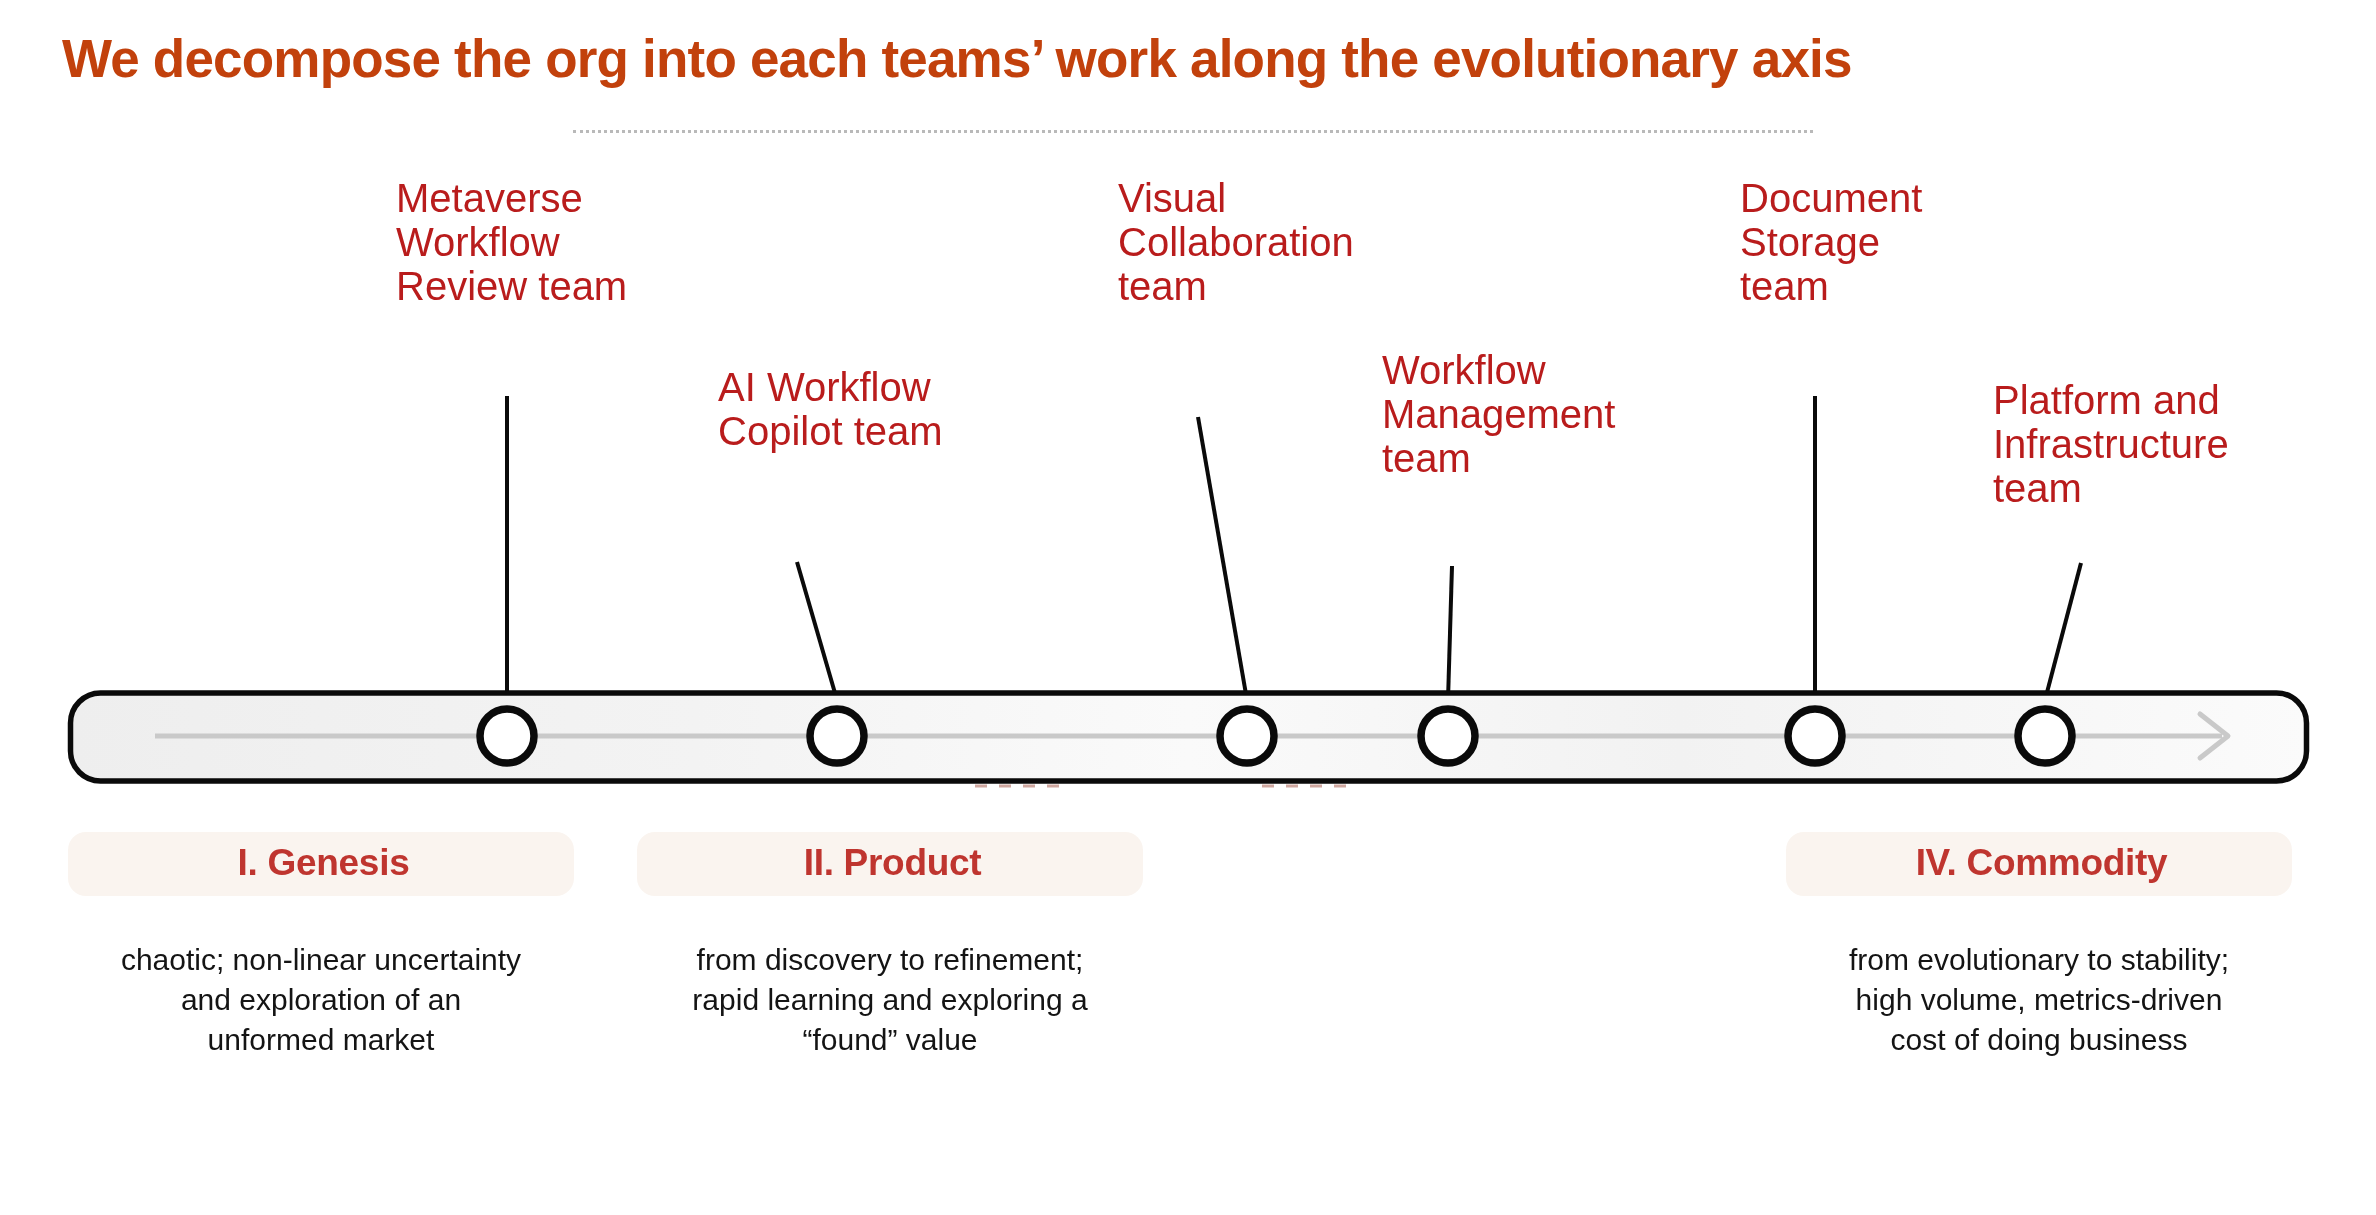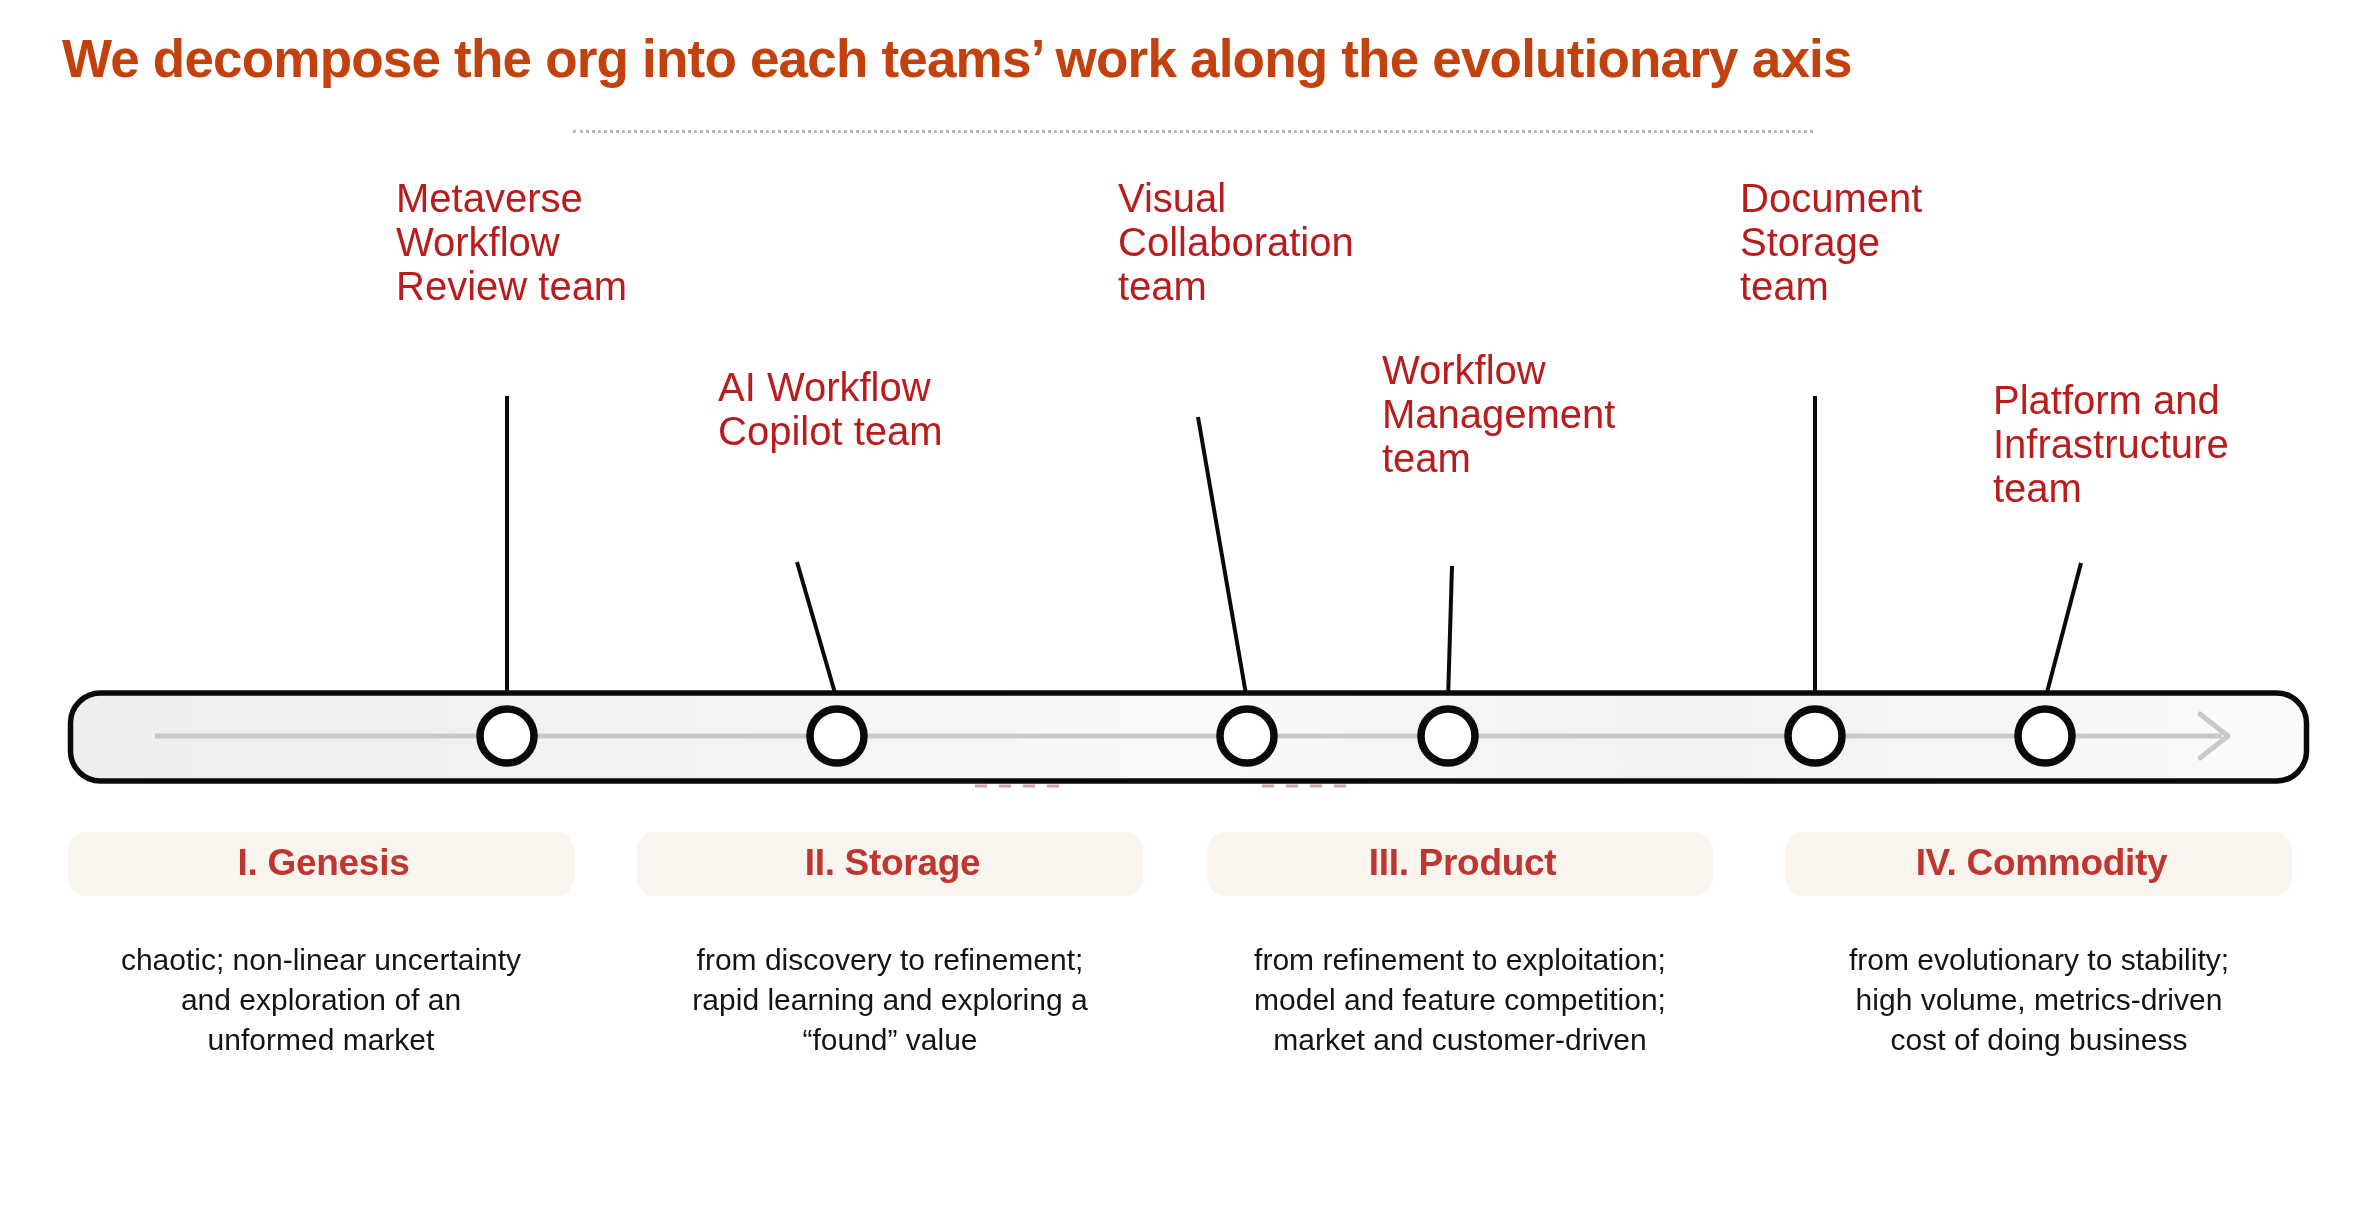--- a/index.html
+++ b/index.html
@@ -151,30 +151,24 @@
       </g>
   </svg>
 
   <div class="stage-col" id="stage-col-0" style="left: 68px; width: 506px;">
     <span class="stage-badge">I. Genesis</span>
     <span class="stage-desc">chaotic; non-linear uncertainty
 and exploration of an
 unformed market</span>
   </div>
   <div class="stage-col" id="stage-col-1" style="left: 637px; width: 506px;">
-    <span class="stage-badge">II. Storage</span>
+    <span class="stage-badge">II. Product</span>
     <span class="stage-desc">from discovery to refinement;
 rapid learning and exploring a
 “found” value</span>
-  </div>
-  <div class="stage-col" id="stage-col-2" style="left: 1207px; width: 506px;">
-    <span class="stage-badge">III. Product</span>
-    <span class="stage-desc">from refinement to exploitation;
-model and feature competition;
-market and customer-driven</span>
   </div>
   <div class="stage-col" id="stage-col-3" style="left: 1786px; width: 506px;">
     <span class="stage-badge">IV. Commodity</span>
     <span class="stage-desc">from evolutionary to stability;
 high volume, metrics-driven
 cost of doing business</span>
   </div>
 
 </div>
 

